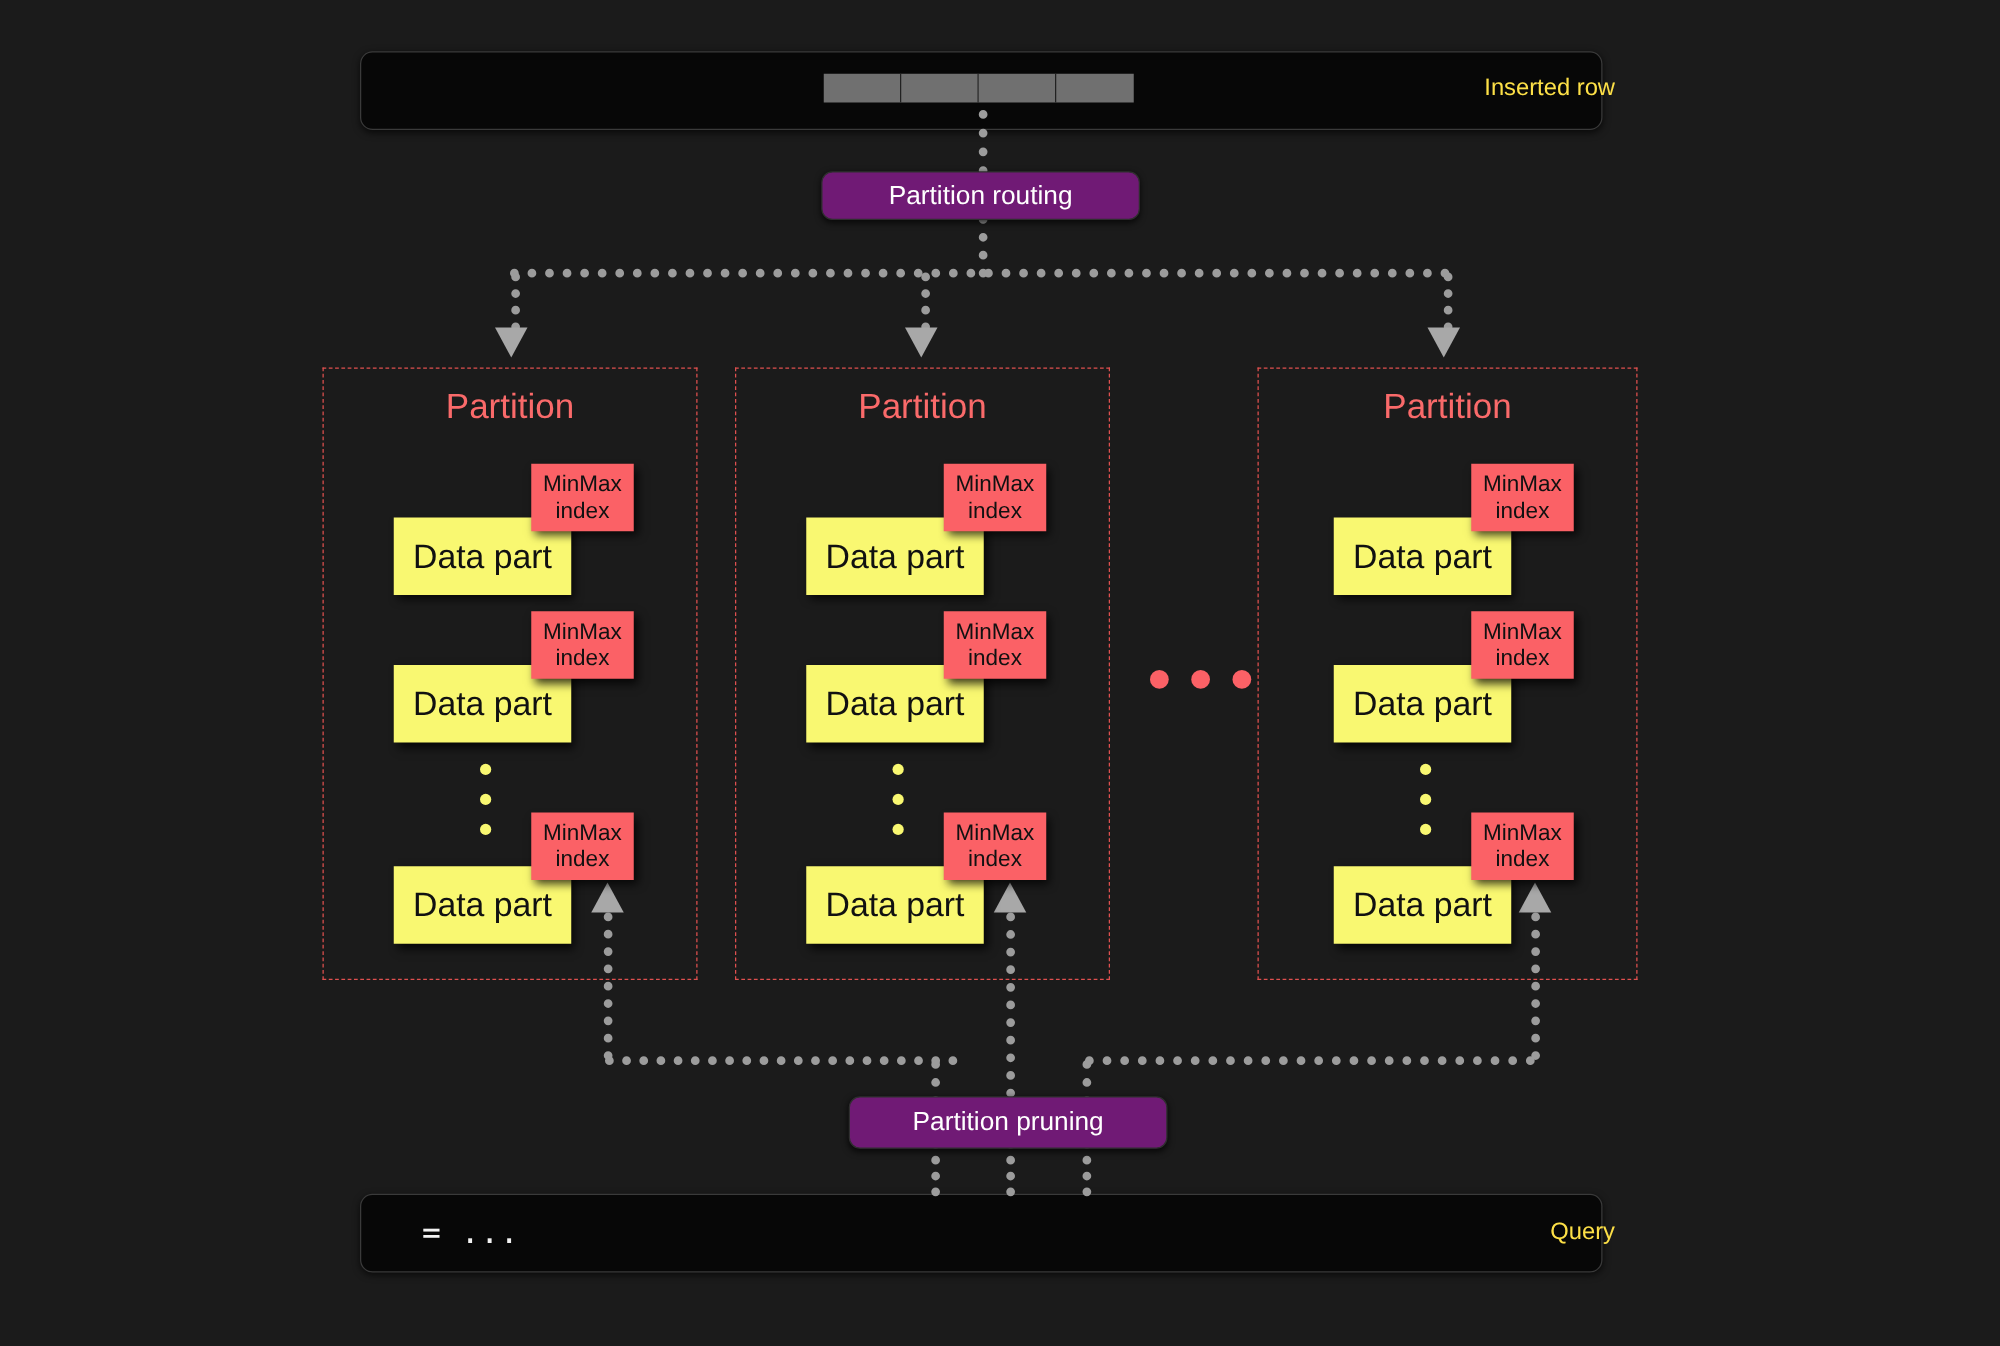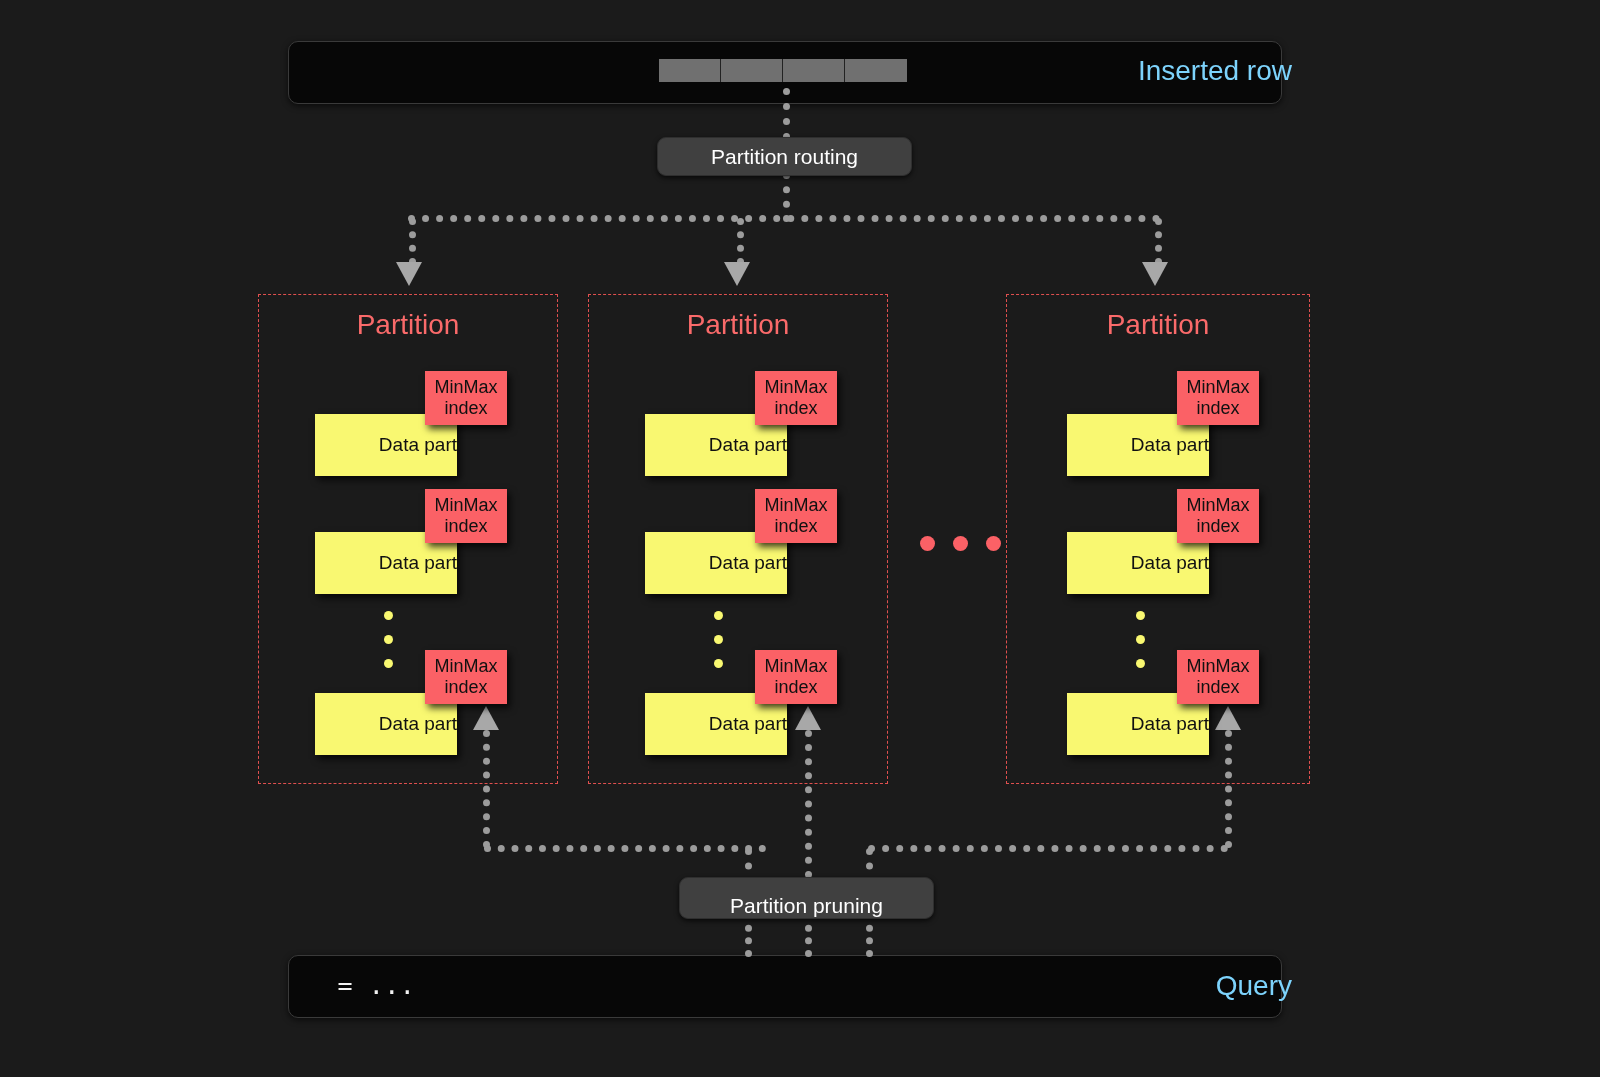--- a/index.html
+++ b/index.html
@@ -25,22 +25,22 @@
     box-shadow: 0 2px 6px rgba(0,0,0,0.65);
   }
   #inserted-row-bar { left: 288px; top: 41px; width: 992px; height: 61px; }
   #query-bar       { left: 288px; top: 955px; width: 992px; height: 61px; }
 
   .bar-label {
     position: absolute;
     right: 20px;
     top: 50%;
     transform: translateY(-50%);
-    color: #7dd3fc;
-    font-size: 28px;
+    color: #fde047;
+    font-size: 19px;
     white-space: nowrap;
   }
 
   
   #row-cells {
     position: absolute;
     left: 659px;
     top: 59px;
     display: flex;
     height: 23px;
@@ -66,33 +66,33 @@
     font-size: 25px;
     color: #f2f2f2;
     letter-spacing: 0.5px;
     white-space: pre;
   }
   #query-text .kw { color: #fa5f5f; }
 
   
   .pill {
     position: absolute;
-    background: #404040;
+    background: #701a75;
     border: 1px solid #2f2f2f;
     border-radius: 9px;
     color: #ffffff;
     font-size: 21px;
     display: flex;
     align-items: center;
     justify-content: center;
     box-shadow: 0 2px 5px rgba(0,0,0,0.7);
     z-index: 6;
   }
   #partition-routing-box { left: 657px; top: 137px; width: 253px; height: 37px; }
-  #partition-pruning-box { left: 679px; top: 877px; width: 253px; height: 40px; align-items: flex-end; }
+  #partition-pruning-box { left: 679px; top: 877px; width: 253px; height: 40px; }
 
   
   .vdot {
     position: absolute;
     width: 0;
     border-left: 7px dotted #9c9c9c;
     z-index: 2;
   }
   .hdot {
     position: absolute;
@@ -141,24 +141,24 @@
   
   .part-group { position: absolute; }
   .data-part {
     position: absolute;
     left: 0;
     top: 43px;
     width: 142px;
     height: 62px;
     background: #f9f871;
     color: #111;
-    font-size: 19px;
+    font-size: 27px;
     display: flex;
     align-items: center;
-    justify-content: flex-end;
+    justify-content: center;
     box-shadow: 3px 4px 7px rgba(0,0,0,0.75);
     z-index: 4;
   }
   .minmax {
     position: absolute;
     left: 110px;
     top: 0;
     width: 82px;
     height: 54px;
     background: #fb6166;

